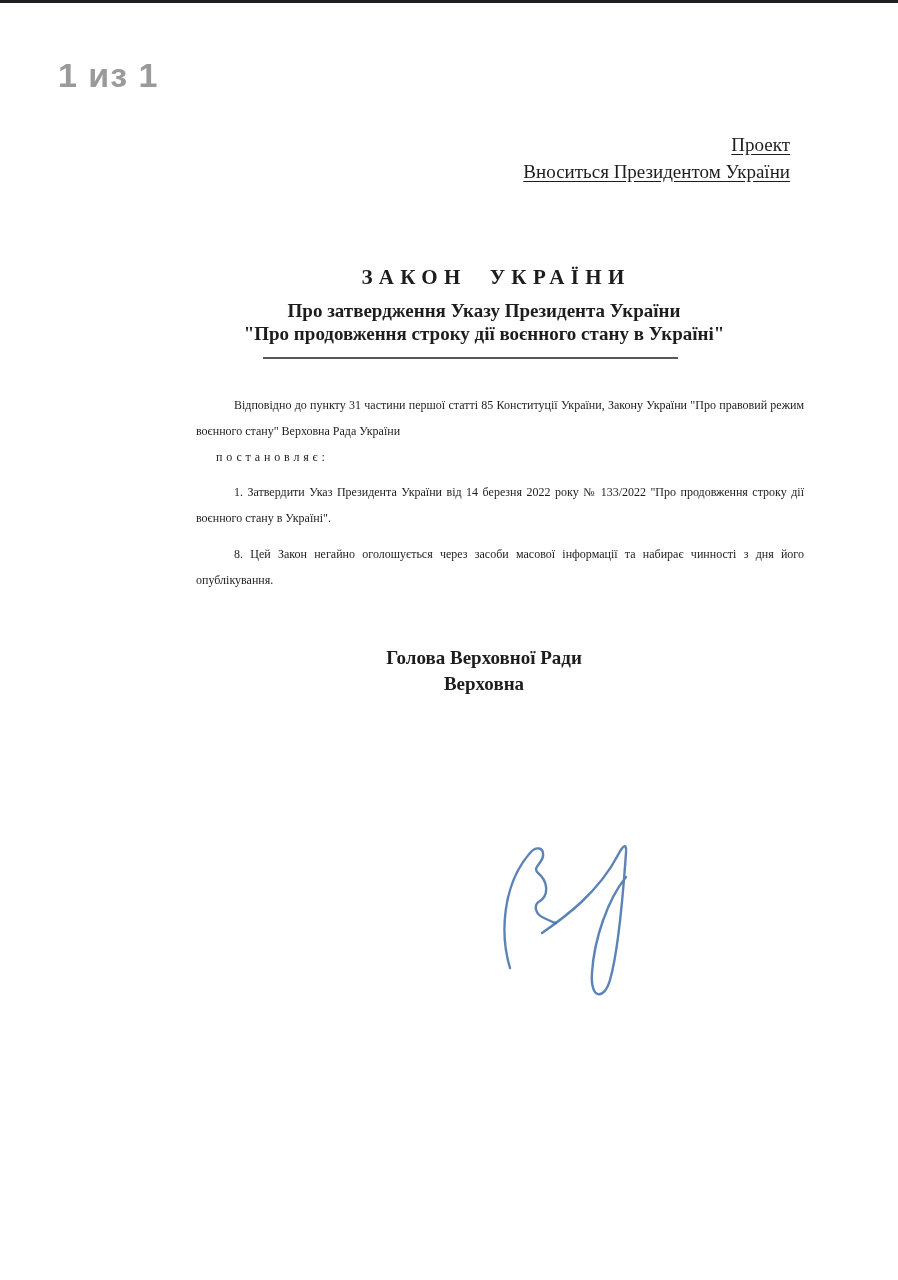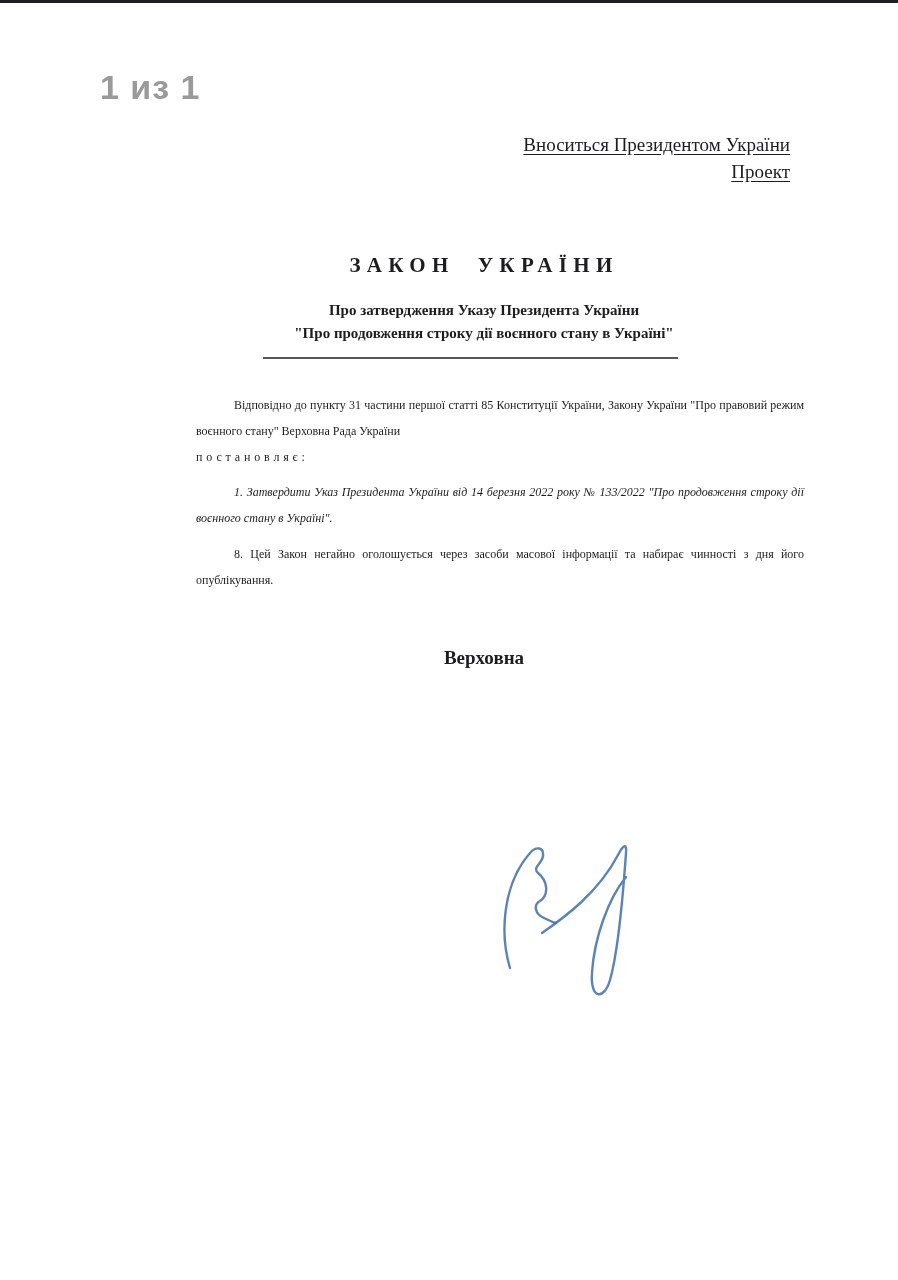--- a/index.html
+++ b/index.html
@@ -10,63 +10,63 @@
     font-family: "Liberation Serif", serif;
     color: #1d1d1f;
     position: relative;
   }
   .top-edge {
     position: absolute; top: 0; left: 0;
     width: 898px; height: 3px;
     background: #1f1f23;
   }
   .page-indicator {
-    position: absolute; top: 68px; left: 58px;
+    position: absolute; top: 56px; left: 58px;
     font-family: "Liberation Sans", sans-serif;
     font-weight: 700; font-size: 34px;
     letter-spacing: 1px;
     color: #9a9a9a;
-    margin-left: 42px;
   }
   .doc-header {
     position: absolute; top: 131px; right: 108px;
     text-align: right;
     font-size: 19px; line-height: 27px;
   }
   .doc-header div { text-decoration: underline; text-underline-offset: 3px; }
   .law-title {
     position: absolute; top: 253px; left: 180px; width: 608px;
-    margin: 0; text-align: center;
+    margin: 12px; text-align: center;
     font-size: 21px; font-weight: 700;
     letter-spacing: 0.30em; word-spacing: 0.55em;
   }
   .law-subtitle {
     position: absolute; top: 299px; left: 150px; width: 668px;
     text-align: center;
-    font-size: 15px; font-weight: 700; line-height: 23px;
+    font-size: 19px; font-weight: 700; line-height: 23px;
   }
   .rule {
     position: absolute; top: 357px; left: 263px;
     width: 415px; height: 2px;
     background: #585858;
   }
   .body {
     position: absolute; left: 196px; width: 608px;
     margin: 0;
     font-size: 12px; line-height: 26px;
     text-align: justify;
     text-indent: 38px;
   }
   .p1 { top: 392px; }
   .resolves {
     display: block;
     text-indent: 0;
     letter-spacing: 0.32em;
+    margin-left: 20px;
   }
-  .item1 { top: 479px; font-style: italic; }
+  .item1 { top: 479px; }
   .item2 { top: 541px; }
   .signer {
     position: absolute; top: 645px; left: 180px; width: 608px;
     text-align: center;
     font-size: 19px; font-weight: 700; line-height: 26px;
   }
   .signature {
     position: absolute; top: 815px; left: 480px;
     width: 190px; height: 190px;
   }
@@ -83,22 +83,22 @@
 
 <div class="viewport">
 
   <div class="top-edge"></div>
 
   <div class="page-indicator">1 из 1</div>
 
   <div class="doc">
 
     <div class="doc-header">
+      <div>Проект</div>
       <div>Вноситься Президентом України</div>
-      <div>Проект</div>
     </div>
 
     <h1 class="law-title">ЗАКОН УКРАЇНИ</h1>
 
     <div class="law-subtitle">
       <div>Про затвердження Указу Президента України</div>
       <div>"Про продовження строку дії воєнного стану в Україні"</div>
     </div>
 
     <div class="rule"></div>
@@ -106,20 +106,21 @@
     <p class="body p1">
       <span>Відповідно до пункту 31 частини першої статті 85 Конституції України, Закону України "Про правовий режим воєнного стану" Верховна Рада України</span>
       <span class="resolves">постановляє:</span>
     </p>
 
     <p class="body item1">1. Затвердити Указ Президента України від 14 березня 2022 року № 133/2022 "Про продовження строку дії воєнного стану в Україні".</p>
 
     <p class="body item2">8. Цей Закон негайно оголошується через засоби масової інформації та набирає чинності з дня його опублікування.</p>
 
     <div class="signer">
+      <div>Голова Верховної Ради</div>
       <div>Верховна</div>
     </div>
 
     <svg class="signature" viewBox="0 0 190 190" xmlns="http://www.w3.org/2000/svg">
       <path d="M 30 153 C 20 120, 22 70, 50 38 C 56 31, 64 32, 63 41 C 62 49, 52 52, 58 58 C 68 66, 69 80, 60 86 C 53 90, 55 99, 64 103 C 68 105, 72 107, 76 108" stroke="#4672ab"></path>
       <path d="M 62 118 C 85 102, 118 78, 138 40 C 142 32, 147 26, 146 38 C 144 64, 140 130, 130 165 C 124 186, 110 184, 112 158 C 114 124, 128 84, 146 62" stroke="#4672ab"></path>
     </svg>
 
   </div>
 </div>

